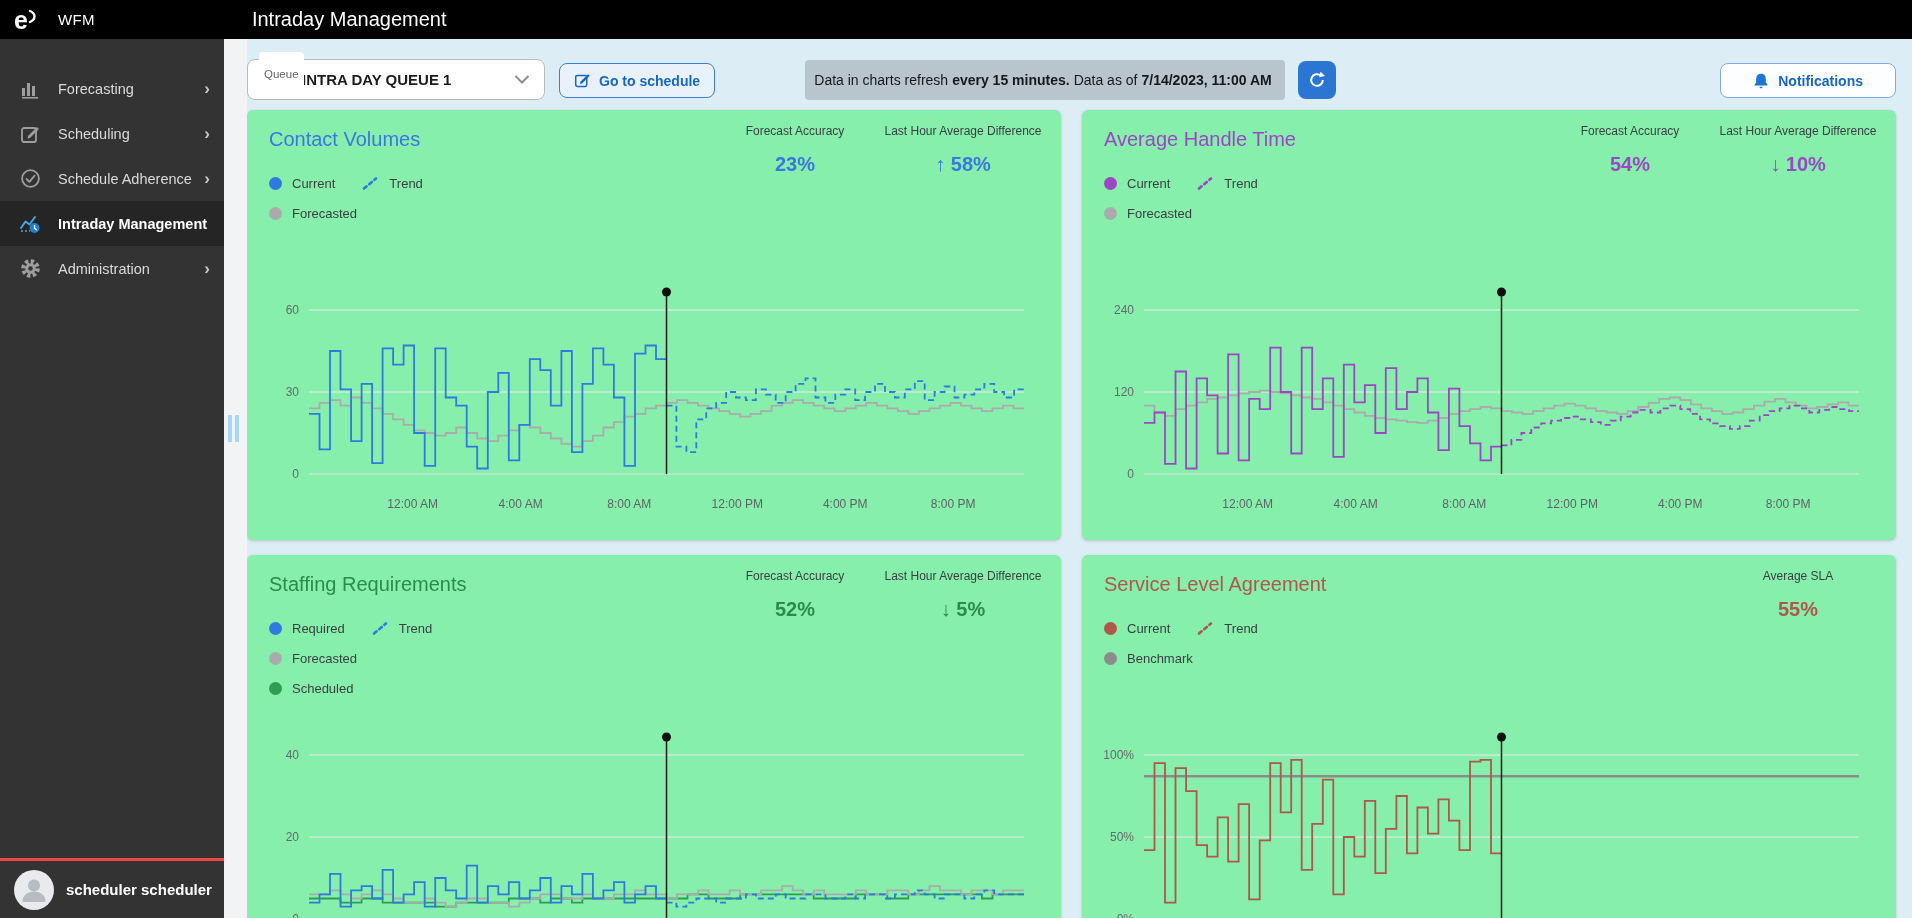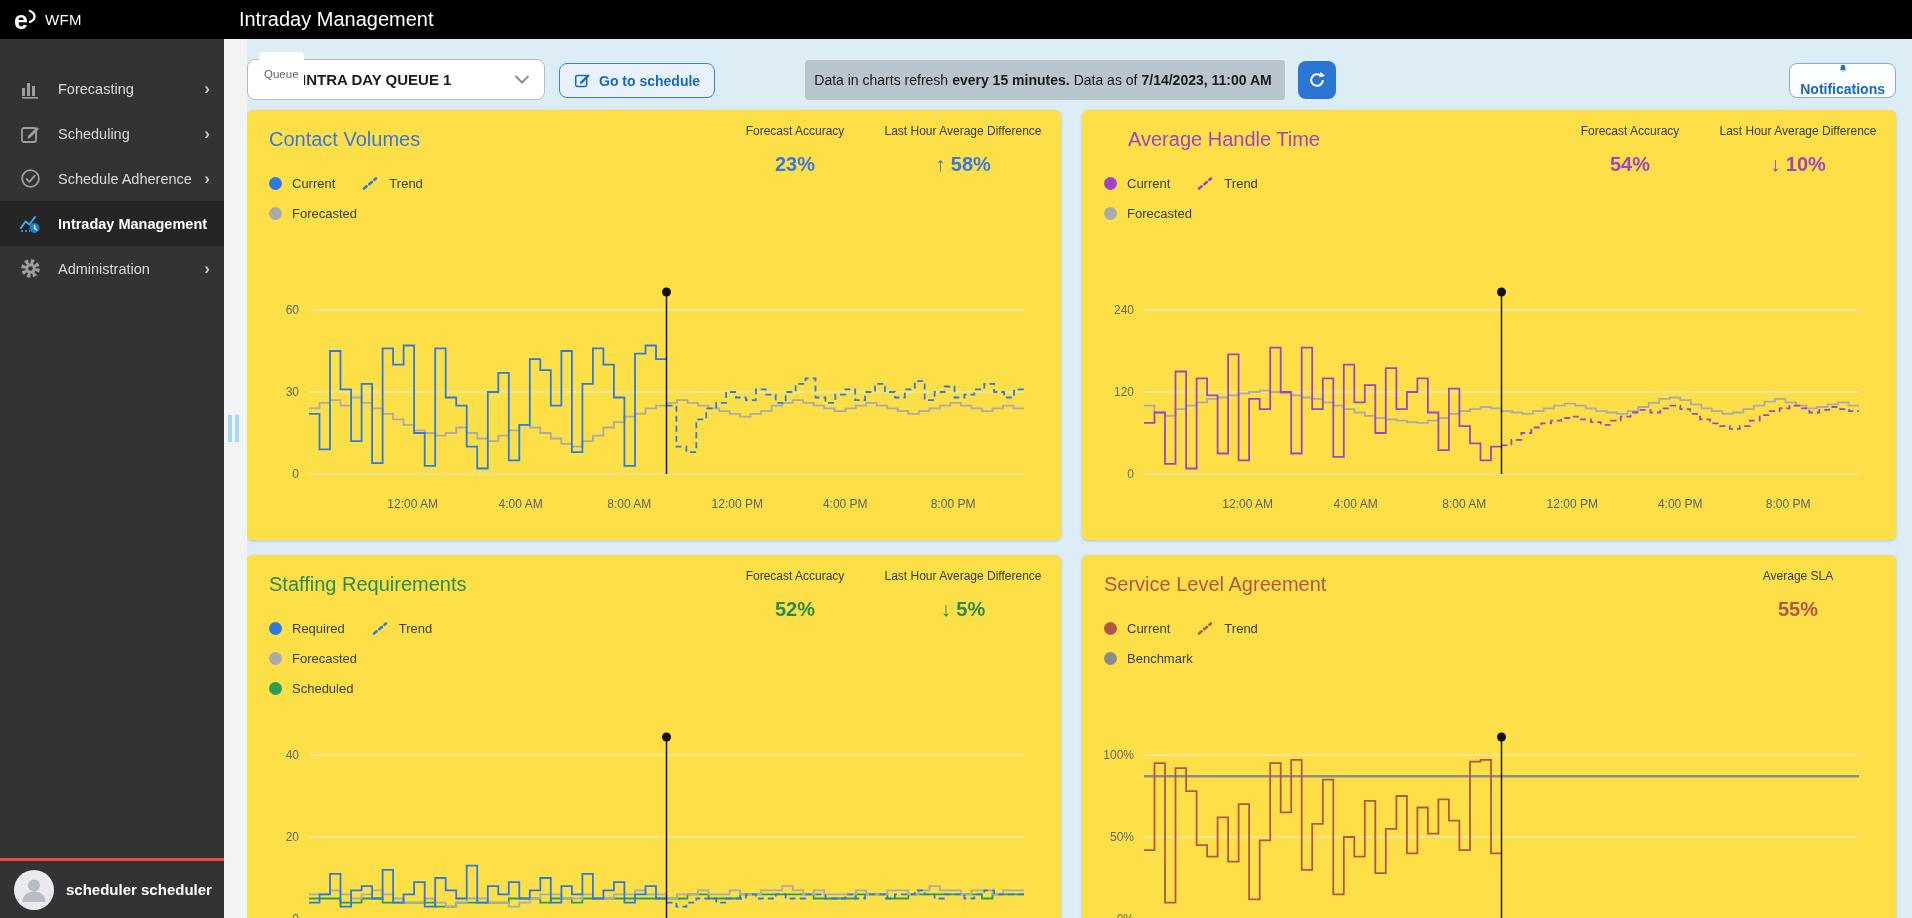--- a/index.html
+++ b/index.html
@@ -3,21 +3,21 @@
 <meta charset="utf-8">
 <style>
   * { margin:0; padding:0; box-sizing:border-box; }
   html,body { width:1912px; height:918px; overflow:hidden; }
   body { position:relative; background:#dcedf6; font-family:"Liberation Sans",sans-serif; color:#202124; }
 
   
   .topbar { position:absolute; left:0; top:0; width:1912px; height:39px; background:#000; display:flex; align-items:center; z-index:30; }
   .logo { display:flex; align-items:flex-start; margin-left:14px; }
   .logo-e { color:#fff; font-size:25px; font-weight:bold; line-height:22px; }
-  .brand { color:#fff; font-size:15px; letter-spacing:.4px; margin-left:7px; }
+  .brand { color:#fff; font-size:15px; letter-spacing:.4px; margin-left:20px; }
   .page-title { color:#fff; font-size:20px; font-weight:400; margin-left:157px; }
 
   
   .sidebar { position:absolute; left:0; top:39px; width:224px; height:879px; background:#333333; z-index:20; }
   .nav { position:absolute; top:27px; left:0; right:0; }
   .nav-item { height:45px; display:flex; align-items:center; padding:0 14px 0 18px; cursor:pointer; }
   .nav-item .nicon { width:24px; height:24px; flex:0 0 24px; display:flex; align-items:center; justify-content:center; }
   .nav-item .nlabel { margin-left:16px; font-size:14.5px; color:#dadada; flex:1; }
   .nav-item .chev { color:#c7c7c7; font-size:17px; font-weight:bold; }
   .nav-item.active { background:#252525; }
@@ -35,24 +35,24 @@
   .content { position:absolute; left:247px; top:39px; width:1665px; height:879px; }
 
   
   .queue-select { position:absolute; left:0; top:20px; width:298px; height:41px; background:#fff; border:1px solid #b9bcbf; border-radius:8px; display:flex; align-items:center; padding:0 14px; cursor:pointer; }
   .queue-label { position:absolute; left:11px; top:-8px; font-size:11.5px; color:#5f6368; background:#fff; padding:16px 5px; border-radius:4px; }
   .queue-value { font-size:15px; font-weight:bold; color:#1c1c1c; flex:1; }
   .btn-schedule { position:absolute; left:312px; top:24px; height:35px; padding:0 14px; background:#e9f2fa; border:1px solid #3f7fd0; border-radius:8px; display:flex; align-items:center; gap:8px; font-size:14px; font-weight:bold; color:#1667c6; cursor:pointer; }
   .info-box { position:absolute; left:558px; top:21px; width:480px; height:40px; background:#b9c5cc; border-radius:4px; display:flex; align-items:center; justify-content:center; font-size:14px; color:#16181a; padding:0 14px; white-space:nowrap; }
   .info-box b { margin:0 4px 0 4px; }
   .btn-refresh { position:absolute; left:1051px; top:22px; width:38px; height:38px; background:#2a76d2; border:none; border-radius:8px; display:flex; align-items:center; justify-content:center; cursor:pointer; }
-  .btn-notif { position:absolute; right:16px; top:24px; height:35px; padding:0 10px; background:#fdfeff; border:1px solid #85a9e0; border-radius:8px; display:flex; align-items:center; gap:9px; font-size:14px; font-weight:bold; color:#1667c6; cursor:pointer;flex-direction:column; }
-
-  
-  .card { position:absolute; width:814px; height:430px; background:#fde047; border-radius:6px; box-shadow:0 1px 3px rgba(60,64,67,.25); }
+  .btn-notif { position:absolute; right:16px; top:24px; height:35px; padding:0 32px; background:#fdfeff; border:1px solid #85a9e0; border-radius:8px; display:flex; align-items:center; gap:9px; font-size:14px; font-weight:bold; color:#1667c6; cursor:pointer; }
+
+  
+  .card { position:absolute; width:814px; height:430px; background:#86efac; border-radius:6px; box-shadow:0 1px 3px rgba(60,64,67,.25); }
   .card.c0 { left:0;   top:71px; }
   .card.c1 { left:835px; top:71px; }
   .card.c2 { left:0;   top:516px; }
   .card.c3 { left:835px; top:516px; }
   .card-title { position:absolute; left:22px; top:18px; font-size:20px; font-weight:500; }
   .stats { position:absolute; right:14px; top:14px; display:flex; }
   .stat { min-width:168px; text-align:center; }
   .stat-label { font-size:12px; color:#3c4043; }
   .stat-value { font-size:20px; font-weight:bold; margin-top:15px; }
   .legend { position:absolute; left:22px; top:58px; }
@@ -241,21 +241,21 @@
           <text x="694.215" y="276" text-anchor="middle" font-size="12" fill="#5f6368" font-family="Liberation Sans, sans-serif">8:00 PM</text>
           <path d="M 50.0 176.4 H 60.5 V 170.9 H 71.0 V 168.2 H 81.5 V 173.7 H 92.1 V 165.5 H 102.6 V 170.9 H 113.1 V 176.4 H 123.6 V 181.9 H 134.1 V 187.3 H 144.6 V 192.8 H 155.1 V 198.3 H 165.7 V 201.0 H 176.2 V 203.7 H 186.7 V 201.0 H 197.2 V 195.5 H 207.7 V 201.0 H 218.2 V 206.5 H 228.8 V 209.2 H 239.3 V 203.7 H 249.8 V 198.3 H 260.3 V 192.8 H 270.8 V 195.5 H 281.3 V 201.0 H 291.8 V 206.5 H 302.4 V 211.9 H 312.9 V 214.7 H 323.4 V 209.2 H 333.9 V 203.7 H 344.4 V 195.5 H 354.9 V 190.1 H 365.4 V 184.6 H 376.0 V 181.9 H 386.5 V 176.4 H 397.0 V 173.7 H 407.5 V 170.9 H 418.0 V 168.2 H 428.5 V 170.9 H 439.0 V 173.7 H 449.6 V 176.4 H 460.1 V 179.1 H 470.6 V 181.9 H 481.1 V 184.6 H 491.6 V 181.9 H 502.1 V 179.1 H 512.6 V 173.7 H 523.2 V 170.9 H 533.7 V 168.2 H 544.2 V 170.9 H 554.7 V 173.7 H 565.2 V 176.4 H 575.7 V 179.1 H 586.3 V 176.4 H 596.8 V 173.7 H 607.3 V 170.9 H 617.8 V 173.7 H 628.3 V 176.4 H 638.8 V 179.1 H 649.3 V 181.9 H 659.9 V 179.1 H 670.4 V 176.4 H 680.9 V 173.7 H 691.4 V 170.9 H 701.9 V 173.7 H 712.4 V 176.4 H 722.9 V 179.1 H 733.5 V 176.4 H 744.0 V 173.7 H 754.5 V 176.4 H 765.0" fill="none" stroke="#ababab" stroke-width="1.8"></path>
           <path d="M 50.0 181.9 H 60.5 V 217.4 H 71.0 V 119.0 H 81.5 V 157.3 H 92.1 V 209.2 H 102.6 V 151.8 H 113.1 V 231.1 H 123.6 V 116.3 H 134.1 V 132.7 H 144.6 V 113.5 H 155.1 V 201.0 H 165.7 V 233.8 H 176.2 V 116.3 H 186.7 V 165.5 H 197.2 V 173.7 H 207.7 V 214.7 H 218.2 V 236.5 H 228.8 V 160.0 H 239.3 V 140.9 H 249.8 V 228.3 H 260.3 V 192.8 H 270.8 V 127.2 H 281.3 V 138.1 H 291.8 V 173.7 H 302.4 V 119.0 H 312.9 V 220.1 H 323.4 V 151.8 H 333.9 V 116.3 H 344.4 V 132.7 H 354.9 V 165.5 H 365.4 V 233.8 H 376.0 V 121.7 H 386.5 V 113.5 H 397.0 V 127.2 H 407.5" fill="none" stroke="#2f7ae0" stroke-width="1.8"></path>
           <path d="M 407.5 173.7 H 417.4 V 214.7 H 427.4 V 220.1 H 437.3 V 187.3 H 447.2 V 176.4 H 457.2 V 170.9 H 467.1 V 160.0 H 477.0 V 165.5 H 486.9 V 168.2 H 496.9 V 157.3 H 506.8 V 162.7 H 516.7 V 170.9 H 526.7 V 160.0 H 536.6 V 151.8 H 546.5 V 146.3 H 556.5 V 165.5 H 566.4 V 170.9 H 576.3 V 162.7 H 586.3 V 157.3 H 596.2 V 168.2 H 606.1 V 160.0 H 616.0 V 151.8 H 626.0 V 160.0 H 635.9 V 165.5 H 645.8 V 157.3 H 655.8 V 149.1 H 665.7 V 168.2 H 675.6 V 160.0 H 685.6 V 154.5 H 695.5 V 165.5 H 705.4 V 162.7 H 715.3 V 157.3 H 725.3 V 151.8 H 735.2 V 160.0 H 745.1 V 165.5 H 755.1 V 157.3 H 765.0" fill="none" stroke="#2f7ae0" stroke-width="1.8" stroke-dasharray="6 4"></path>
           <line x1="407.5" y1="64" x2="407.5" y2="242" stroke="#1a1a1a" stroke-width="1.5"></line>
           <circle cx="407.5" cy="60" r="4.5" fill="#111"></circle>
         </svg></div>
   </div>
 
   <div class="card c1">
-    <div class="card-title" style="color: rgb(156, 70, 198); margin-left: 24px;">Average Handle Time</div>
+    <div class="card-title" style="color: rgb(156, 70, 198);">Average Handle Time</div>
     <div class="stats">
       <div class="stat">
         <div class="stat-label">Forecast Accuracy</div>
         <div class="stat-value" style="color: rgb(156, 70, 198);">54%</div>
       </div>
       <div class="stat">
         <div class="stat-label">Last Hour Average Difference</div>
         <div class="stat-value" style="color: rgb(156, 70, 198);">↓ 10%</div>
       </div>
     </div>

